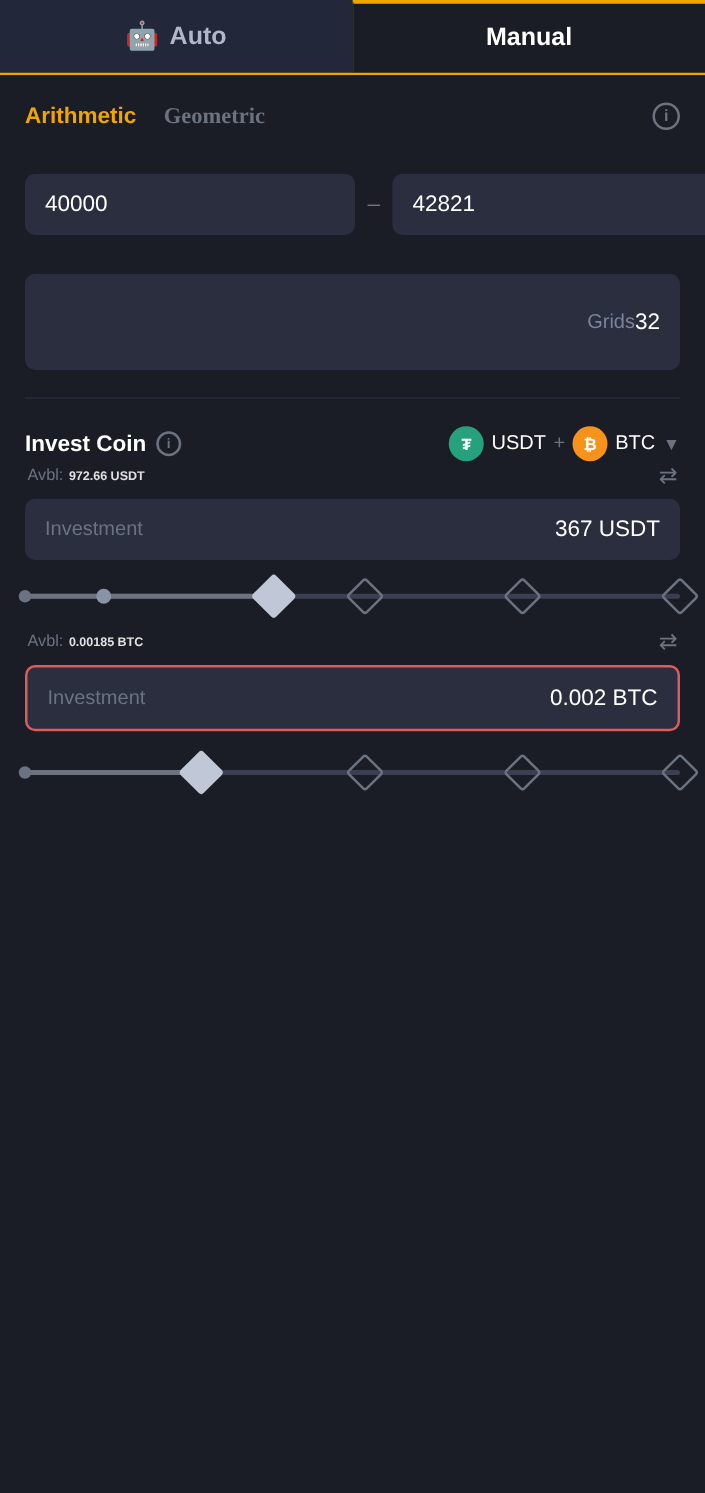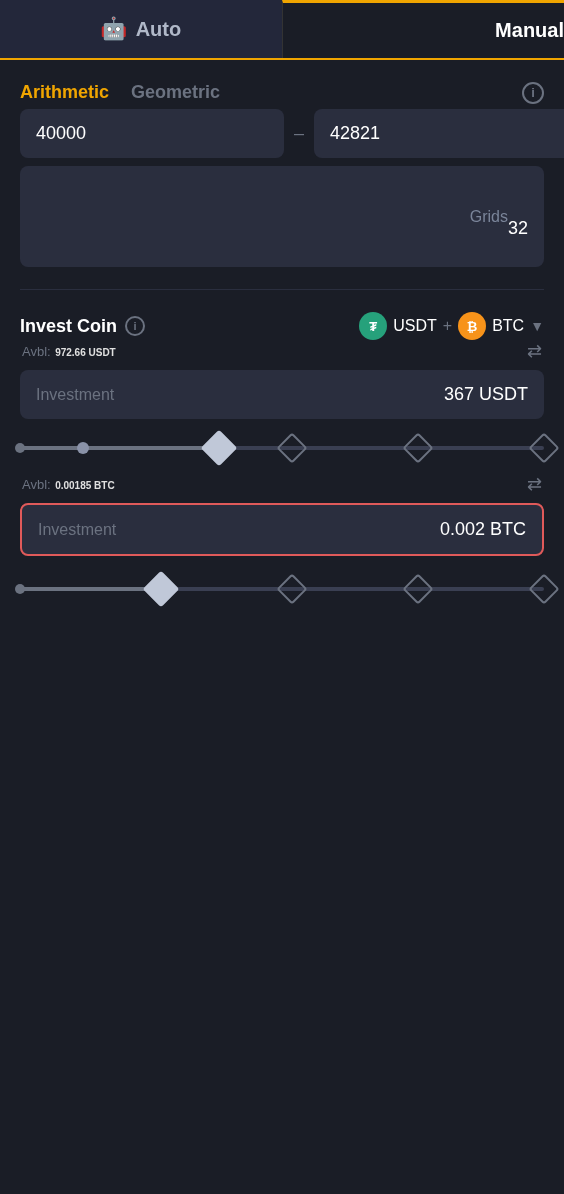--- a/index.html
+++ b/index.html
@@ -32,36 +32,35 @@
     .tab-auto {
       background: #23273a;
       color: #b0b8c8;
       border-bottom: none;
     }
     .tab-manual {
       background: #1a1d26;
       color: #ffffff;
       border-top: 3px solid #f0a500;
       border-left: 1px solid #333;
-      justify-content: flex-end;
     }
     .robot-icon {
       font-size: 22px;
     }
 
     
     .content {
       padding: 18px 20px;
     }
 
     
     .mode-row {
       display: flex;
       align-items: center;
-      margin-bottom: 2px;
+      margin-bottom: 32px;
       gap: 0;
       justify-content: space-between;
     }
     .mode-btn {
       font-size: 18px;
       font-weight: 600;
       background: none;
       border: none;
       cursor: pointer;
       padding: 4px 8px 4px 0;
@@ -85,21 +84,21 @@
       font-size: 13px;
       font-weight: bold;
       cursor: pointer;
     }
 
     
     .range-row {
       display: flex;
       align-items: center;
       gap: 10px;
-      margin-bottom: 8px;
+      margin-bottom: 31px;
     }
     .range-input {
       flex: 1;
       background: #2a2e3e;
       border: none;
       border-radius: 8px;
       padding: 14px 16px;
       color: #ffffff;
       font-size: 18px;
       font-weight: 500;
@@ -122,21 +121,20 @@
       margin-bottom: 14px;
     }
     .grids-label {
       color: #7a8499;
       font-size: 16px;
     }
     .grids-value {
       color: #ffffff;
       font-size: 18px;
       font-weight: 500;
-      margin-top: 24px;
     }
 
     
     .profit-row {
       display: flex;
       align-items: center;
       justify-content: space-between;
       margin-bottom: 6px;
       padding: 0 2px;
     }
@@ -344,21 +342,21 @@
   </div>
   <div class="tab tab-manual">
     <span>Manual</span>
   </div>
 </div>
 
 <div class="content">
 
   <div class="mode-row">
     <button class="mode-btn active">Arithmetic</button>
-    <button class="mode-btn inactive" style="margin-left:14px;">Geometric</button>
+    <button class="mode-btn inactive" style="margin-left:14px;font-family:Liberation Serif, serif;">Geometric</button>
     <div class="mode-info">i</div>
   </div>
 
   <div class="range-row">
     <input class="range-input" type="text" value="40000" style="">
     <span class="range-dash">–</span>
     <input class="range-input" type="text" value="42821" style="">
   </div>
 
   <div class="grids-row">

